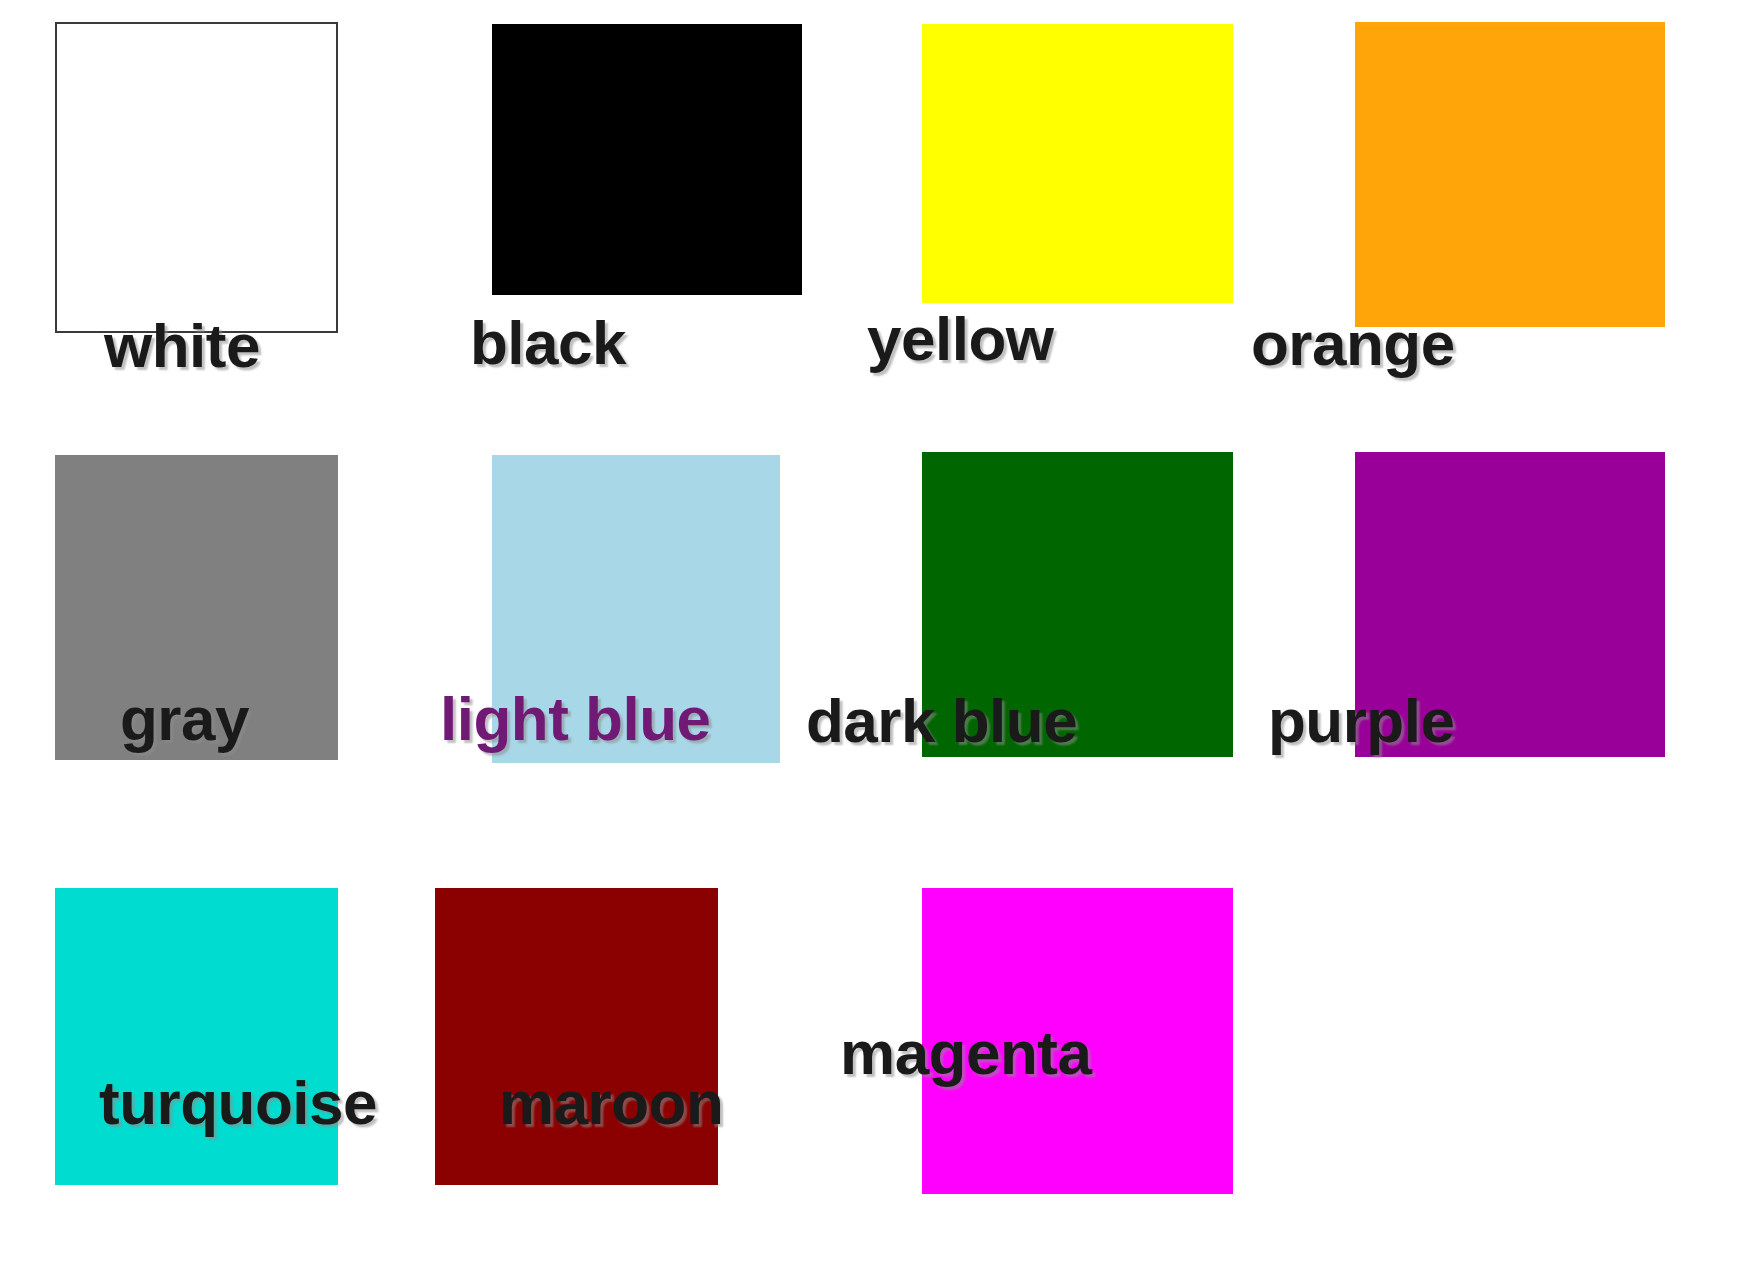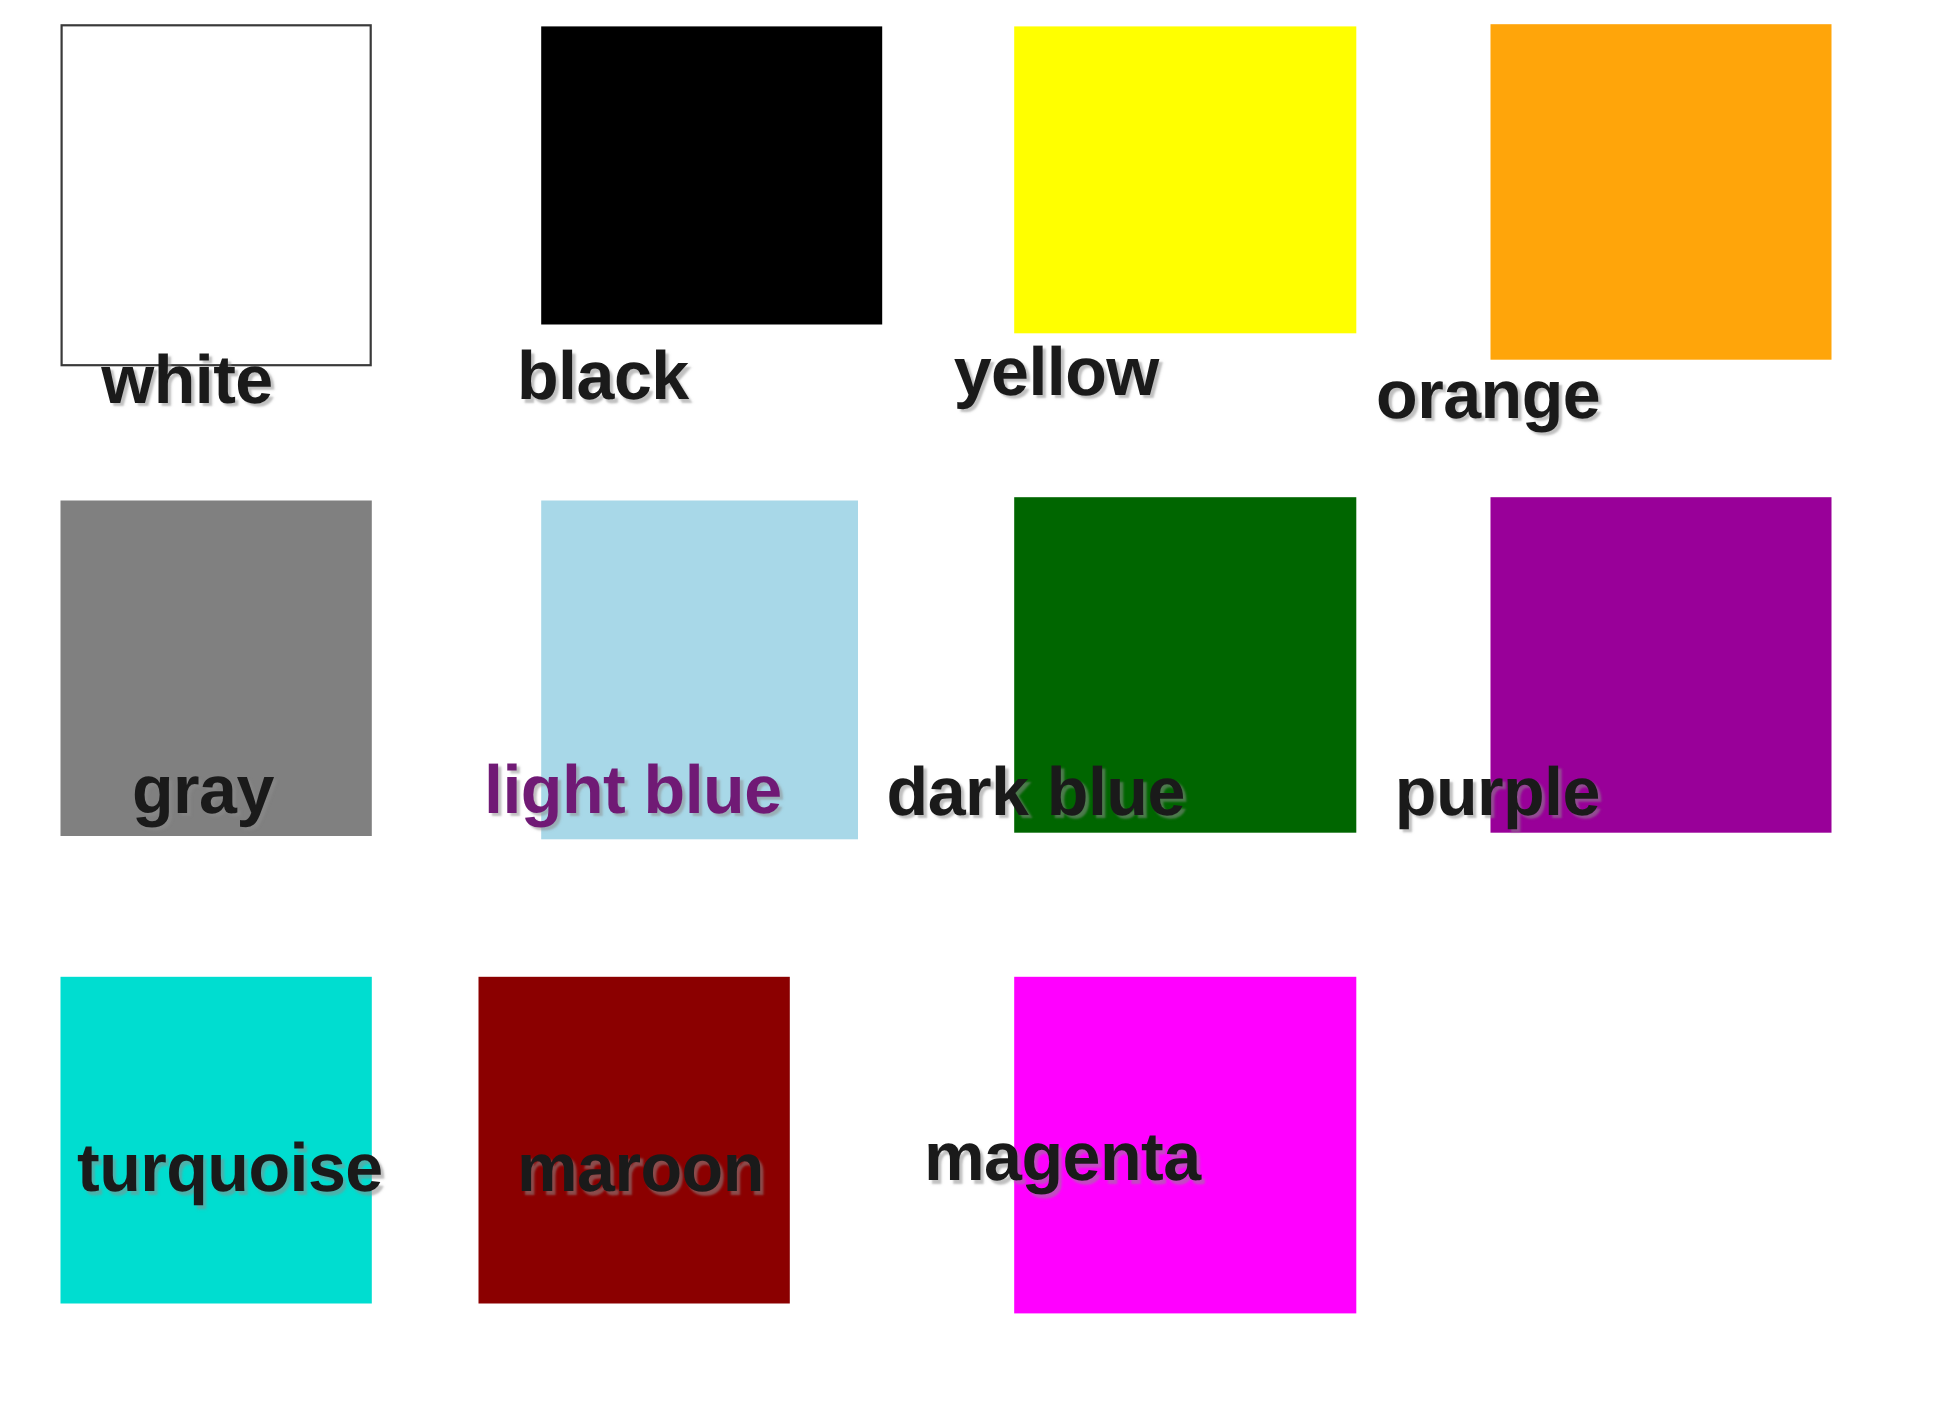--- a/index.html
+++ b/index.html
@@ -43,21 +43,21 @@
     font-size: 62px;
     line-height: 1;
     color: #1a1a1a;
     white-space: nowrap;
     text-shadow: 3px 3px 2px rgba(140,140,140,0.55);
     letter-spacing: -0.5px;
   }
 
   
   .r1c1 .swatch { left: 55px;   top: 22px;  width: 283px; height: 311px; }
-  .r1c1 .label  { left: 92px;  top: 315px; }
+  .r1c1 .label  { left: 104px;  top: 315px; }
 
   .r1c2 .swatch { left: 492px;  top: 24px;  width: 310px; height: 271px; }
   .r1c2 .label  { left: 470px;  top: 312px; }
 
   .r1c3 .swatch { left: 922px;  top: 24px;  width: 311px; height: 279px; }
   .r1c3 .label  { left: 867px;  top: 308px; text-align: right; }
 
   .r1c4 .swatch { left: 1355px; top: 22px;  width: 310px; height: 305px; }
   .r1c4 .label  { left: 1251px; top: 313px; }
 
@@ -78,21 +78,21 @@
   .r3c1 .swatch { left: 55px;   top: 888px;  width: 283px; height: 297px; }
   .r3c1 .label  { left: 70px;   top: 1068px; }
 
   .r3c2 .swatch { left: 435px;  top: 888px;  width: 283px; height: 297px; }
   .r3c2 .label  { left: 470px;  top: 1068px; }
 
   .r3c3 .swatch { left: 922px;  top: 888px;  width: 311px; height: 306px; }
   .r3c3 .label  { left: 840px;  top: 1022px; }
 
   
-  .r3c1 .label, .r3c2 .label { top: 1032px; }
+  .r3c1 .label, .r3c2 .label { top: 1072px; margin-left: 29px; }
 </style>
 </head>
 <body>
 
 <div id="board" style="background: rgb(255, 255, 255);">
 
   <div class="cell r1c1">
     <div class="swatch bordered" style="background-color: rgb(255, 255, 255); border-color: rgb(58, 58, 58);"></div>
     <div class="label" style="color: rgb(26, 26, 26);">white</div>
   </div>
@@ -102,21 +102,21 @@
     <div class="label" style="color: rgb(26, 26, 26);">black</div>
   </div>
 
   <div class="cell r1c3">
     <div class="swatch" style="background-color: rgb(255, 255, 0);"></div>
     <div class="label" style="color: rgb(26, 26, 26);">yellow</div>
   </div>
 
   <div class="cell r1c4">
     <div class="swatch" style="background-color: rgb(255, 165, 10);"></div>
-    <div class="label" style="color: rgb(26, 26, 26); margin-top: 16px;">orange</div>
+    <div class="label" style="color: rgb(26, 26, 26);">orange</div>
   </div>
 
   <div class="cell r2c1">
     <div class="swatch" style="background-color: rgb(128, 128, 128);"></div>
     <div class="label" style="color: rgb(26, 26, 26);">gray</div>
   </div>
 
   <div class="cell r2c2">
     <div class="swatch" style="background-color: rgb(168, 216, 232);"></div>
     <div class="label" style="color: #701a75;">light blue</div>

